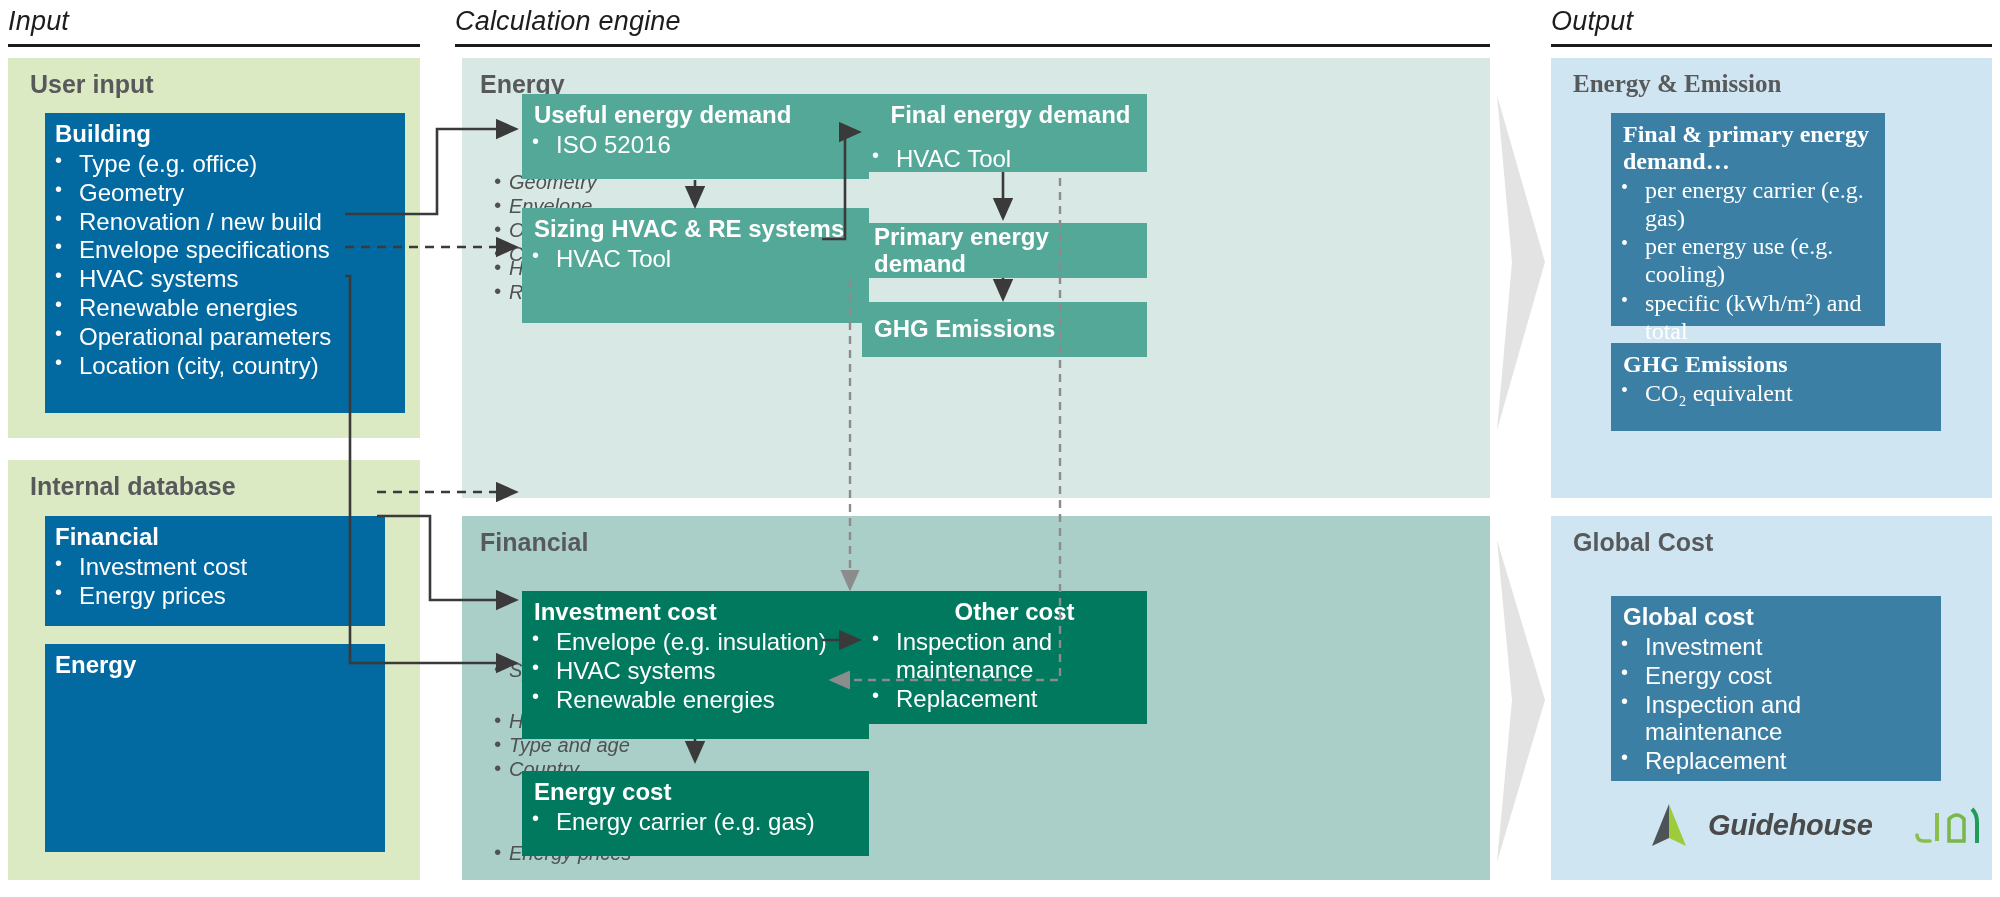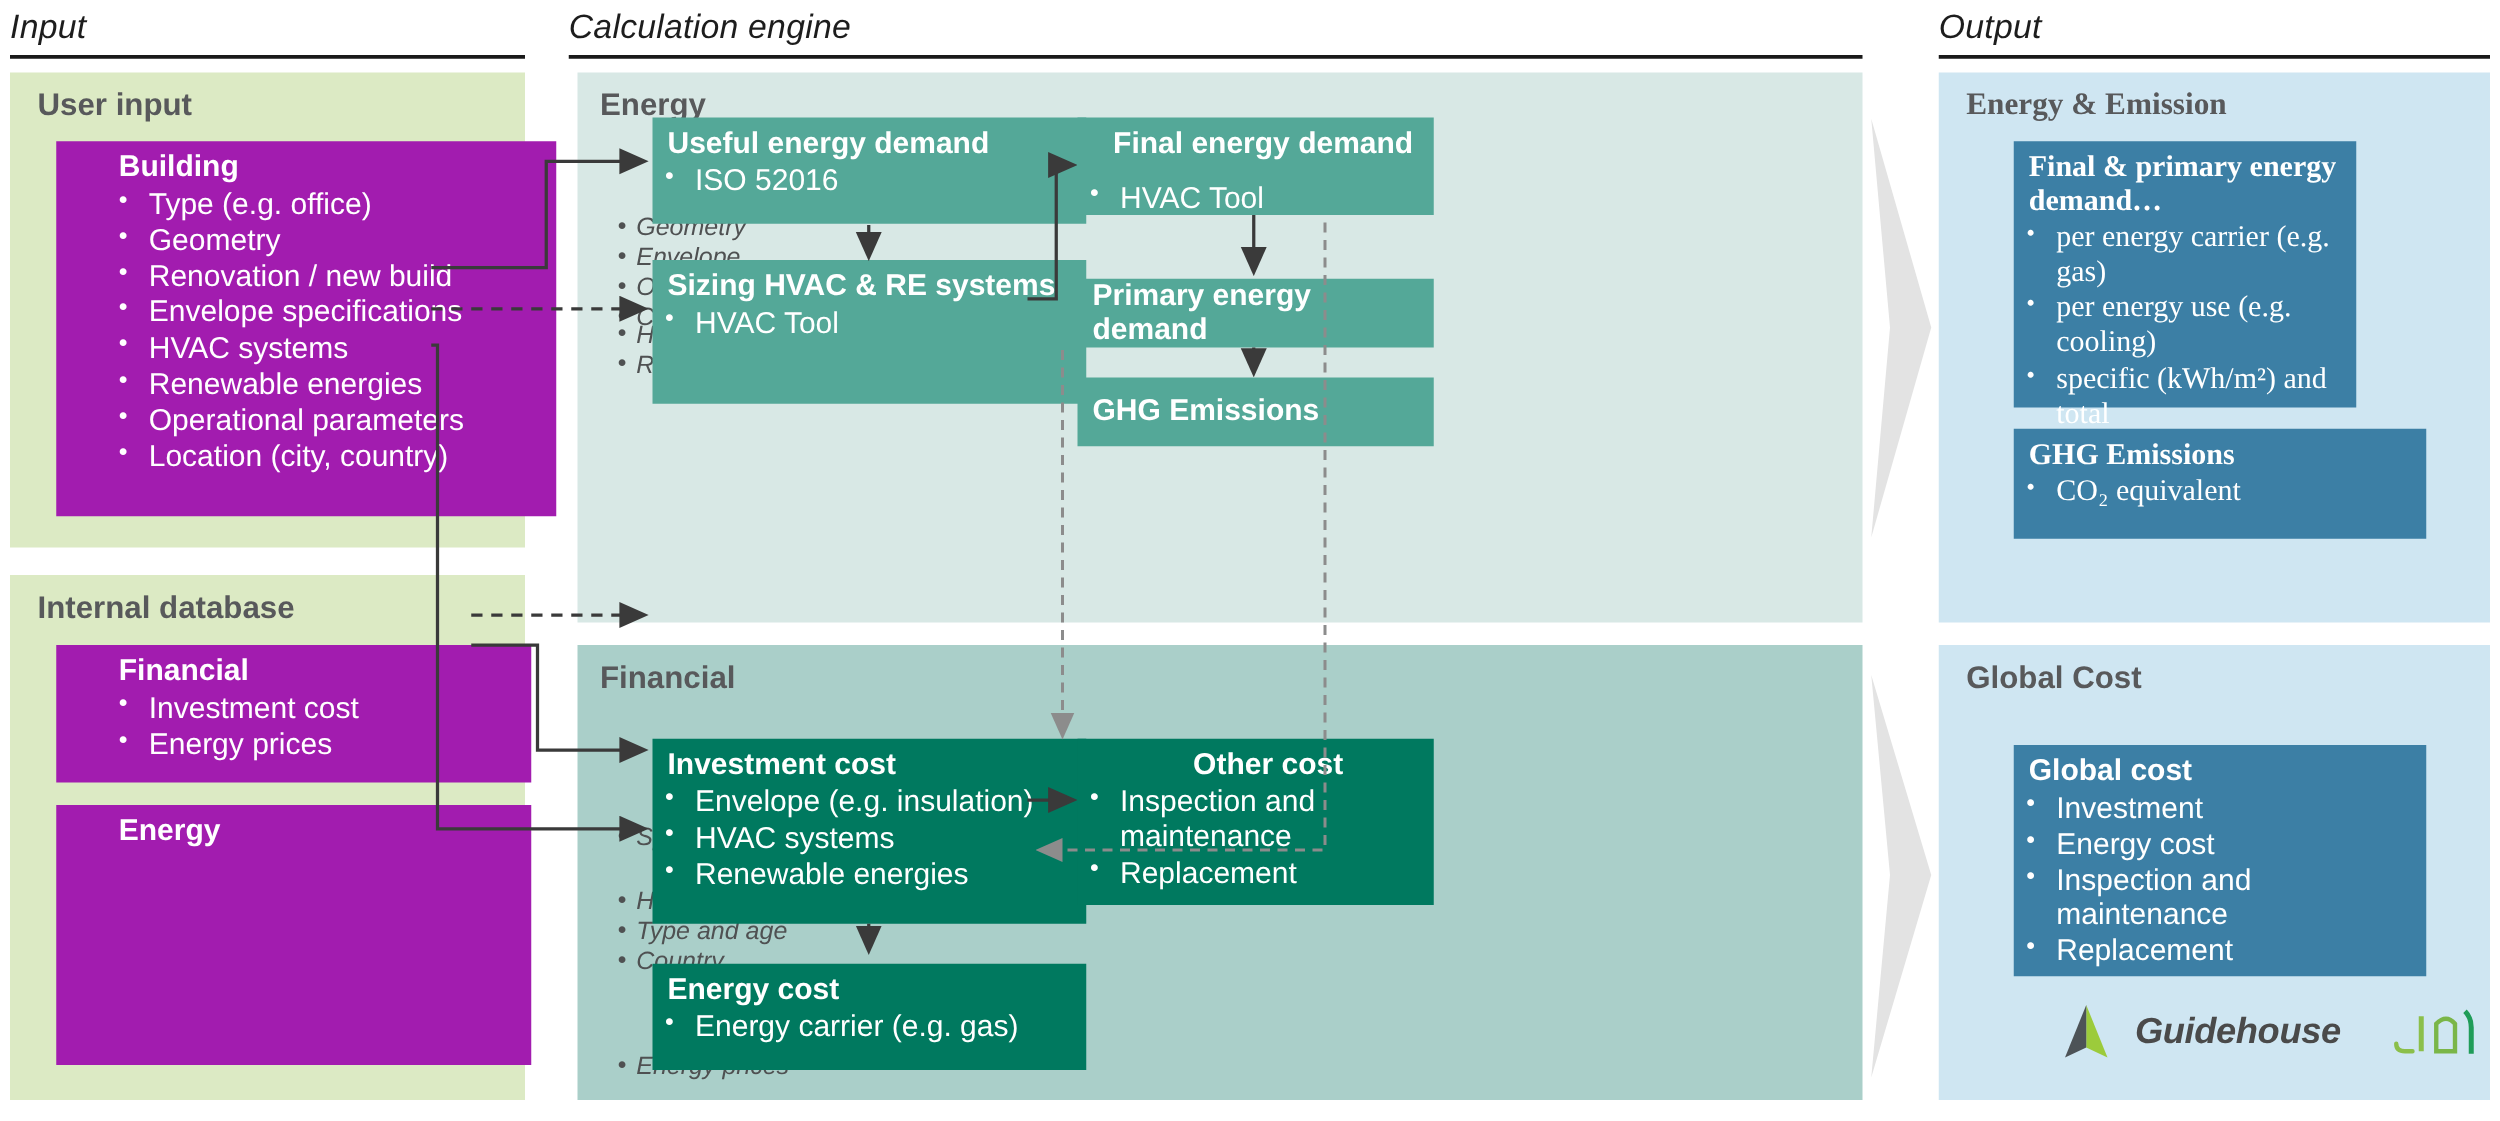--- a/index.html
+++ b/index.html
@@ -10,21 +10,21 @@
   
   .col-head{font-style:italic;font-size:27px;color:#1d1d1d;font-weight:400;
             letter-spacing:.2px;font-family:"Liberation Sans","DejaVu Sans",sans-serif;}
   .col-rule{position:absolute;height:3px;background:#1a1a1a;}
 
   
   .panel{position:absolute;}
   .panel-title{font-size:25px;font-weight:700;color:#58595b;letter-spacing:0px;}
 
   .p-lightgreen{background:#dceac4;}
-  .green-card{background:#a21caf;color:#ffffff;padding-left:40px;}
+  .green-card{background:#0369a1;color:#ffffff;}
   .p-engine-energy{background:#d8e8e5;}
   .p-engine-fin{background:#aacfc9;}
   .p-out{background:#cfe6f2;}
 
   .teal-card{background:#54a898;color:#ffffff;}
   .dkgreen-card{background:#00795f;color:#ffffff;}
   .blue-card{background:#3c7fa5;color:#ffffff;}
 
   .card-title{font-weight:700;font-size:24px;line-height:1.12;}
   ul.blist{list-style:none;margin:2px 0 0 0;padding:0;}

